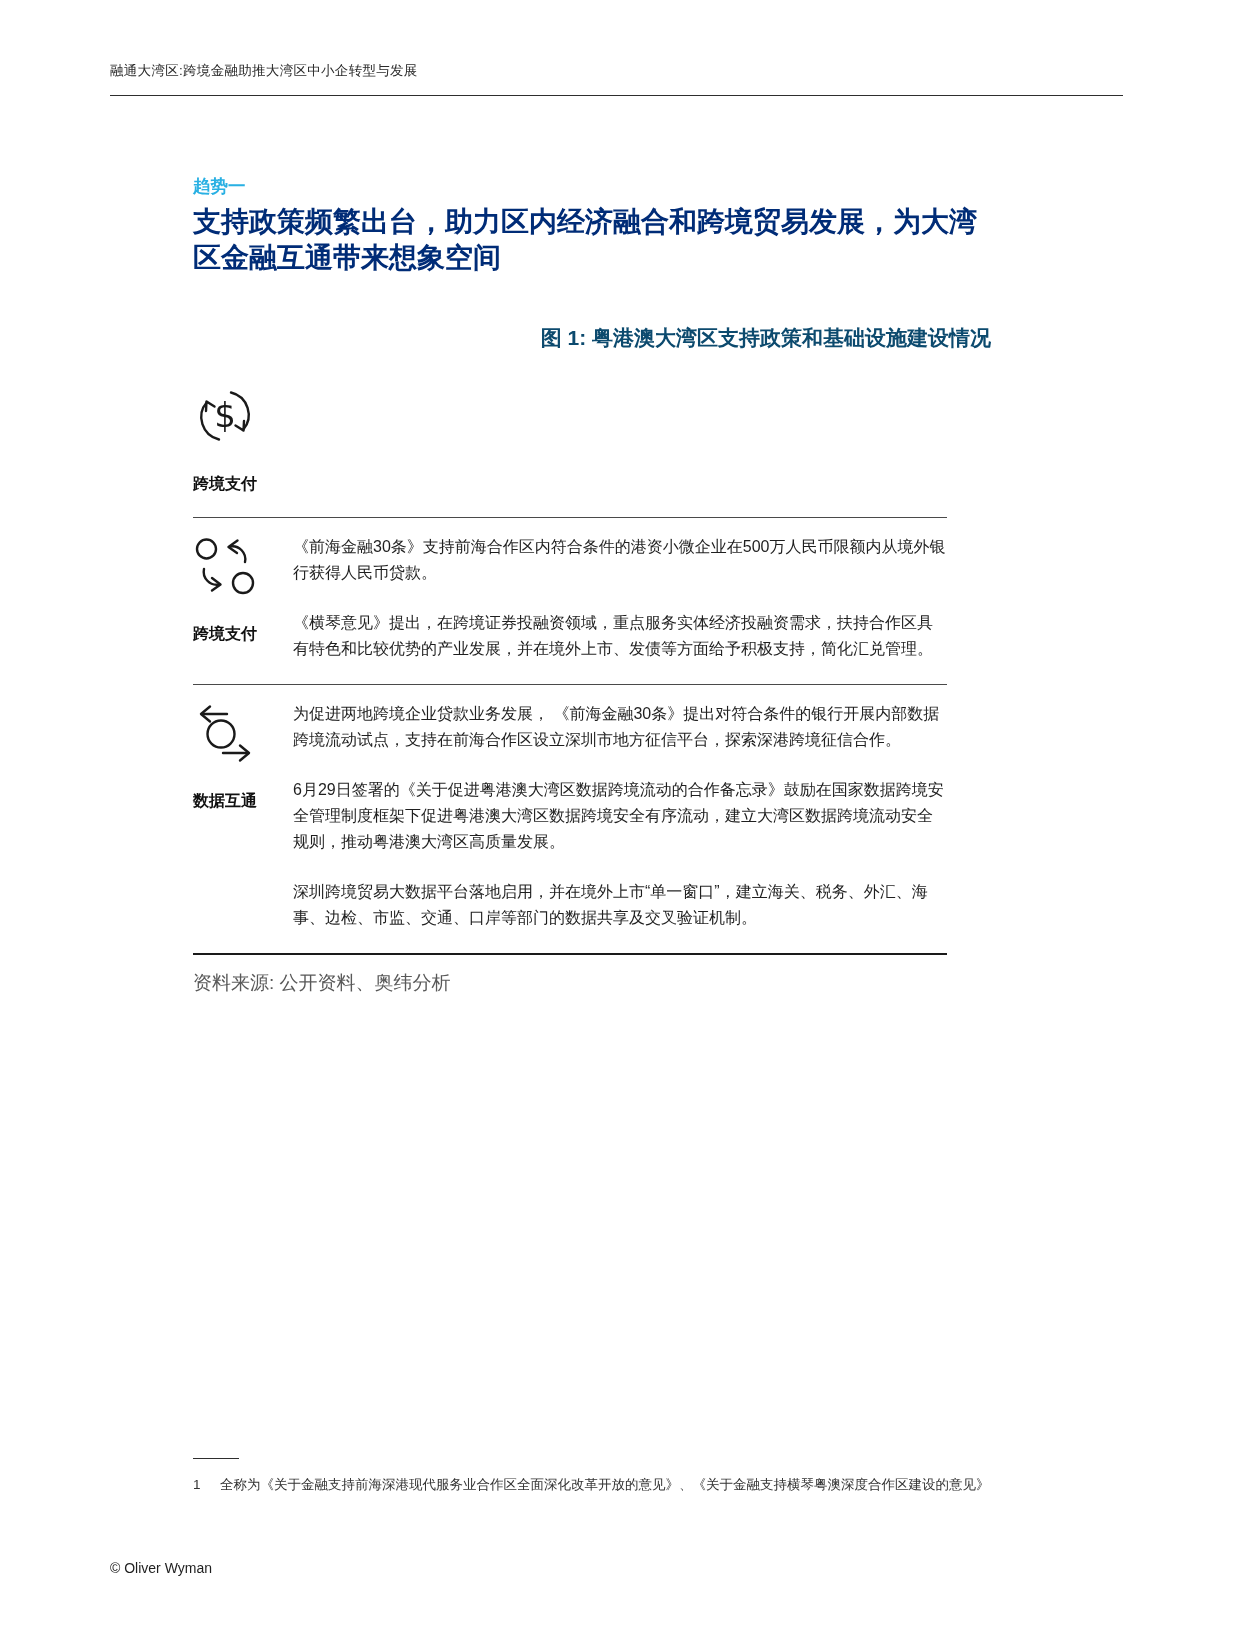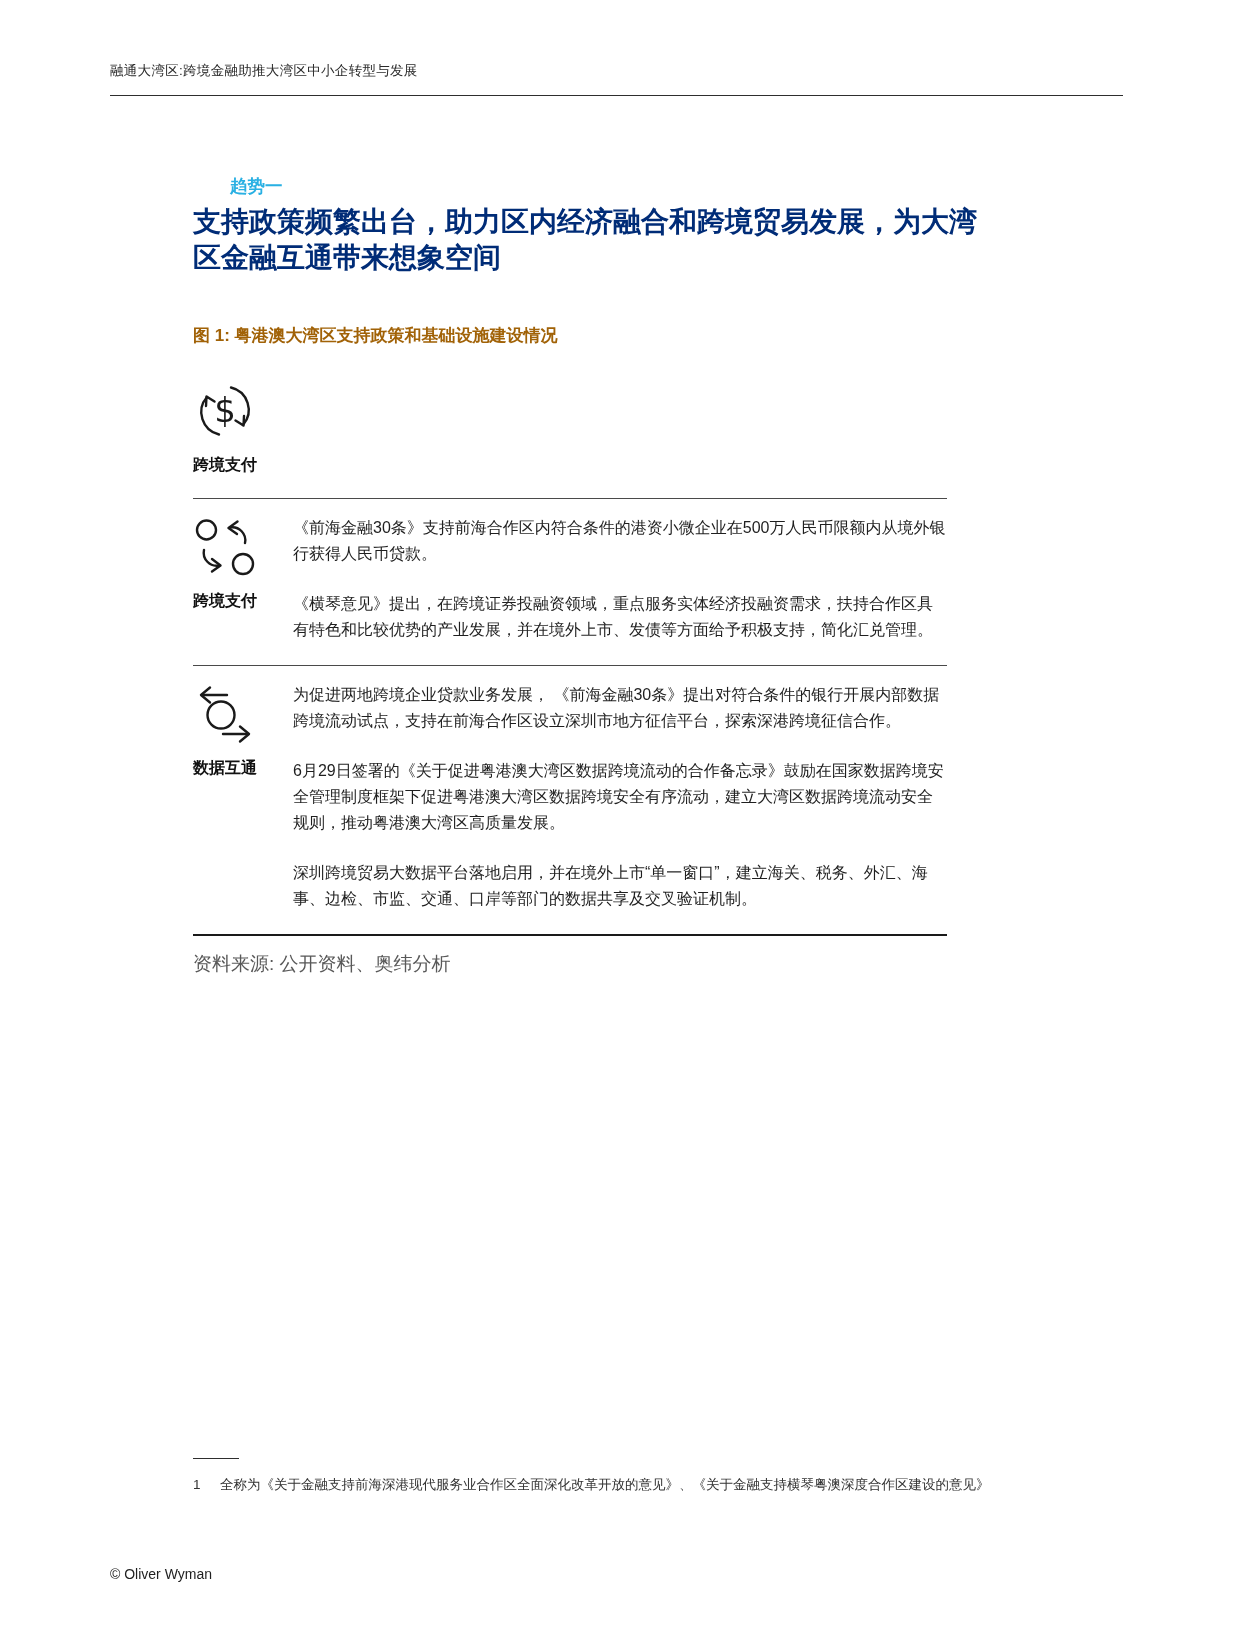--- a/index.html
+++ b/index.html
@@ -6,46 +6,46 @@
   .page{
     position:relative;width:1123px;height:1651px;background:#ffffff;overflow:hidden;
     font-family:"Liberation Sans","DejaVu Sans",sans-serif;color:#1f1f1f;
   }
   
   .doc-header{position:absolute;left:110px;top:62px;width:1021px;}
   .doc-header-text{font-size:13.5px;color:#2a2a2a;letter-spacing:.3px;}
   .doc-header-rule{margin-top:15px;border-top:1.5px solid #2e2e2e;}
   
   .content{position:absolute;left:193px;top:176px;width:798px;}
-  .trend-label{color:#29B0E3;font-weight:bold;font-size:17.5px;line-height:1.2;margin-left:37px;}
+  .trend-label{color:#29B0E3;font-weight:bold;font-size:17.5px;line-height:1.2;}
   .trend-title{color:#002C77;font-weight:bold;font-size:28px;line-height:1.3;margin:7px 0 15px 0;}
   .intro{font-size:17px;line-height:29px;margin:0;color:#1f1f1f;overflow-wrap:break-word;}
   .intro sup{font-size:10.5px;line-height:0;}
-  .figure-title{font-size:17px;font-weight:bold;color:#a16207;margin:47px 0 16px 0;}
+  .figure-title{font-size:21px;font-weight:bold;color:#0c4a6e;margin:47px 0 16px 0;text-align:right;}
   
   .figure{width:754px;}
   .figure-row{display:flex;padding:16px 0 22px 0;}
   .row-side{width:100px;flex:none;}
   .icon{display:block;width:64px;height:64px;}
   .icon svg{width:64px;height:64px;display:block;}
-  .row-label{font-weight:bold;font-size:16px;color:#111;margin-top:12px;}
+  .row-label{font-weight:bold;font-size:16px;color:#111;margin-top:26px;}
   .row-body{flex:1;font-size:16px;line-height:26px;color:#1f1f1f;}
   .row-body p{margin:0 0 24px 0;overflow-wrap:break-word;}
   .row-body p:last-child{margin-bottom:0;}
   .row-rule{border-top:1.5px solid #4a4a4a;}
   .figure-bottom-rule{border-top:2px solid #1a1a1a;}
   .source{font-size:19px;color:#595959;margin-top:15px;}
   
   .footnote{position:absolute;left:193px;top:1458px;width:812px;}
   .footnote-rule{width:46px;border-top:1.5px solid #2e2e2e;margin-bottom:15px;}
   .footnote-row{display:flex;font-size:13.5px;color:#333;line-height:1.6;}
   .fn-num{width:27px;flex:none;}
   .fn-text{flex:1;overflow-wrap:break-word;}
   
-  .doc-footer{position:absolute;left:110px;top:1560px;width:1021px;display:flex;justify-content:space-between;align-items:baseline;font-size:14px;color:#1f1f1f;margin-top:6px;}
+  .doc-footer{position:absolute;left:110px;top:1560px;width:1021px;display:flex;justify-content:space-between;align-items:baseline;font-size:14px;color:#1f1f1f;}
   .ic{stroke:#1a1a1a;stroke-width:2.4;fill:none;stroke-linecap:round;stroke-linejoin:round;}
   .ic-dollar{fill:#1a1a1a;font-size:34px;font-family:"DejaVu Sans",sans-serif;font-weight:400;}
 </style>
 </head>
 <body>
 
 <div class="page">
 
   <header class="doc-header">
     <div class="doc-header-text">融通大湾区:跨境金融助推大湾区中小企转型与发展</div>

